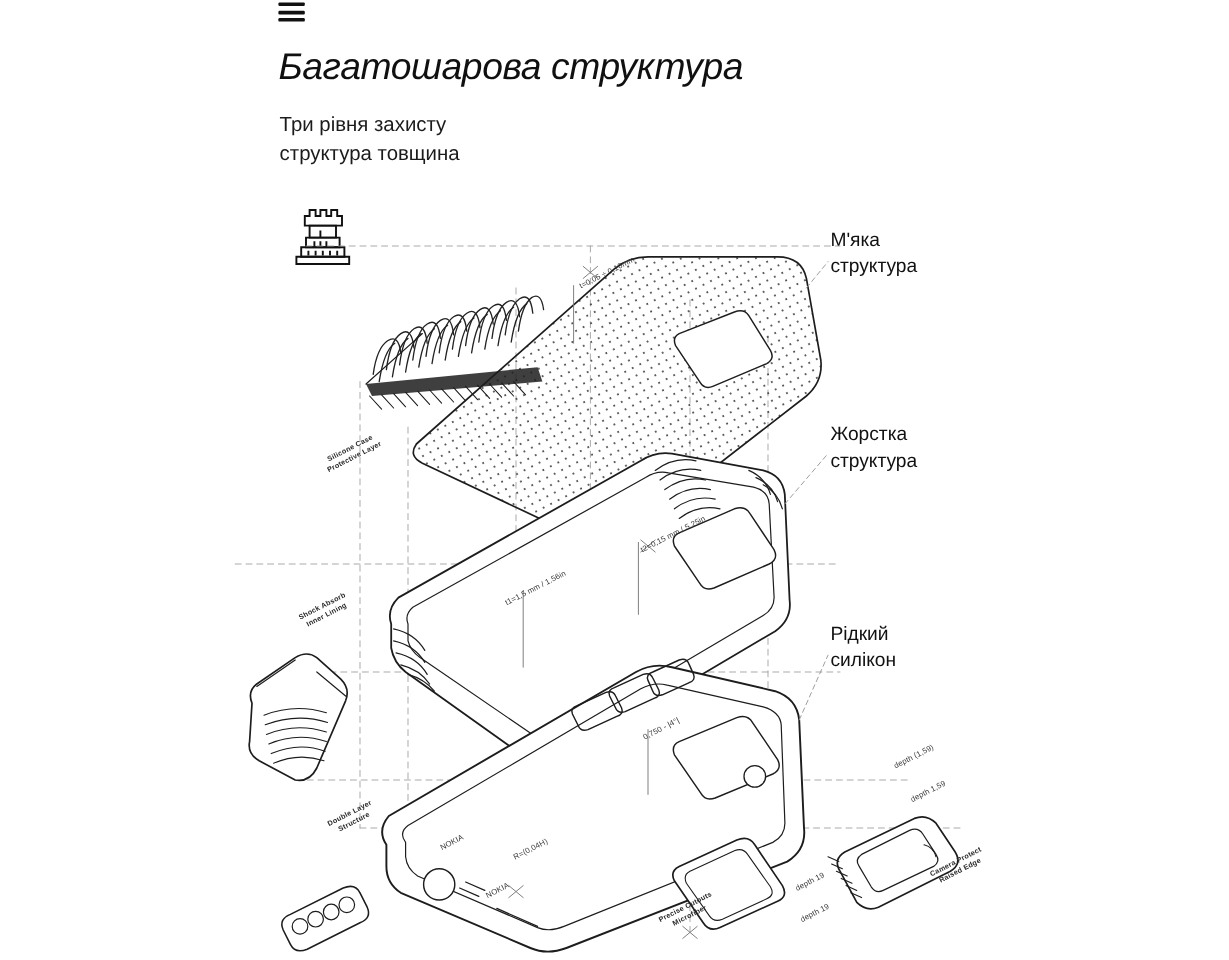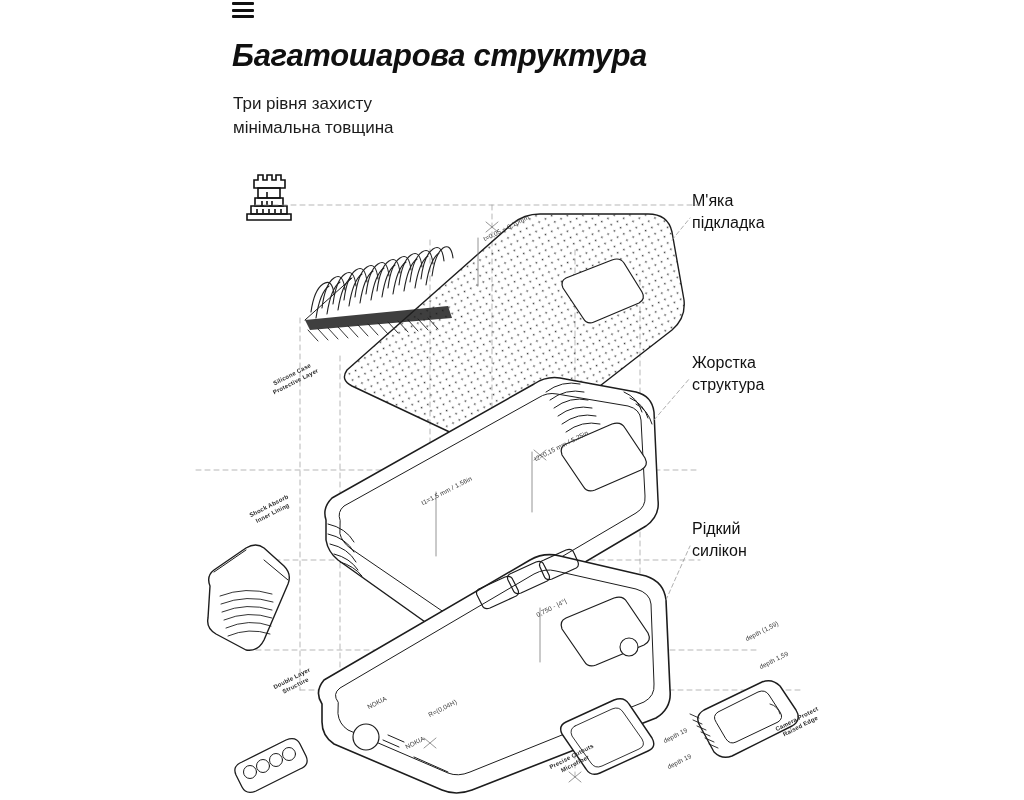--- a/index.html
+++ b/index.html
@@ -31,21 +31,21 @@
     background: #111;
     margin-bottom: 3.5px;
     border-radius: 1px;
   }
 
   .page-title {
     position: absolute;
     left: 232px;
     top: 38px;
     font-size: 31px;
-    font-weight: 700;
+    font-weight: 400;
     font-style: italic;
     letter-spacing: -0.3px;
     color: #101010;
     white-space: nowrap;
   }
 
   .subtitle {
     position: absolute;
     left: 233px;
     top: 92px;
@@ -116,37 +116,37 @@
 <body>
 
 <div class="menu-icon">
   <span></span>
   <span></span>
   <span></span>
 </div>
 
 <div class="page-title">Багатошарова структура</div>
 <div class="subtitle">Три рівня захисту
-мінімальна товщина</div>
+структура товщина</div>
 
 <svg class="tower-icon" viewBox="0 0 62 56">
   <g fill="none" stroke="#111" stroke-width="1.6">
     <path d="M18 12 h4 v-5 h5 v5 h4 v-5 h5 v5 h4 v-5 h5 v5 h4 v8 h-31 z"></path>
     <path d="M22 20 h22 v10 h-22 z"></path>
     <path d="M19 30 h28 v8 h-28 z"></path>
     <path d="M15 38 h36 v8 h-36 z"></path>
     <path d="M11 46 h44 v6 h-44 z"></path>
     <path d="M31 24 v6"></path>
     <path d="M26 33 v4 M31 33 v4 M36 33 v4"></path>
     <path d="M21 41 v4 M27 41 v4 M33 41 v4 M39 41 v4 M45 41 v4"></path>
   </g>
 </svg>
 
 <div class="layer-label label-1">М'яка
-підкладка</div>
+структура</div>
 <div class="layer-label label-2">Жорстка
 структура</div>
 <div class="layer-label label-3">Рідкий
 силікон</div>
 
 <svg class="diagram" viewBox="0 0 1024 800">
   <defs>
     <pattern id="dots" width="7" height="7" patternUnits="userSpaceOnUse" patternTransform="rotate(-27)">
       <circle cx="1.6" cy="1.6" r="0.85" fill="#3a3a3a"></circle>
     </pattern>

